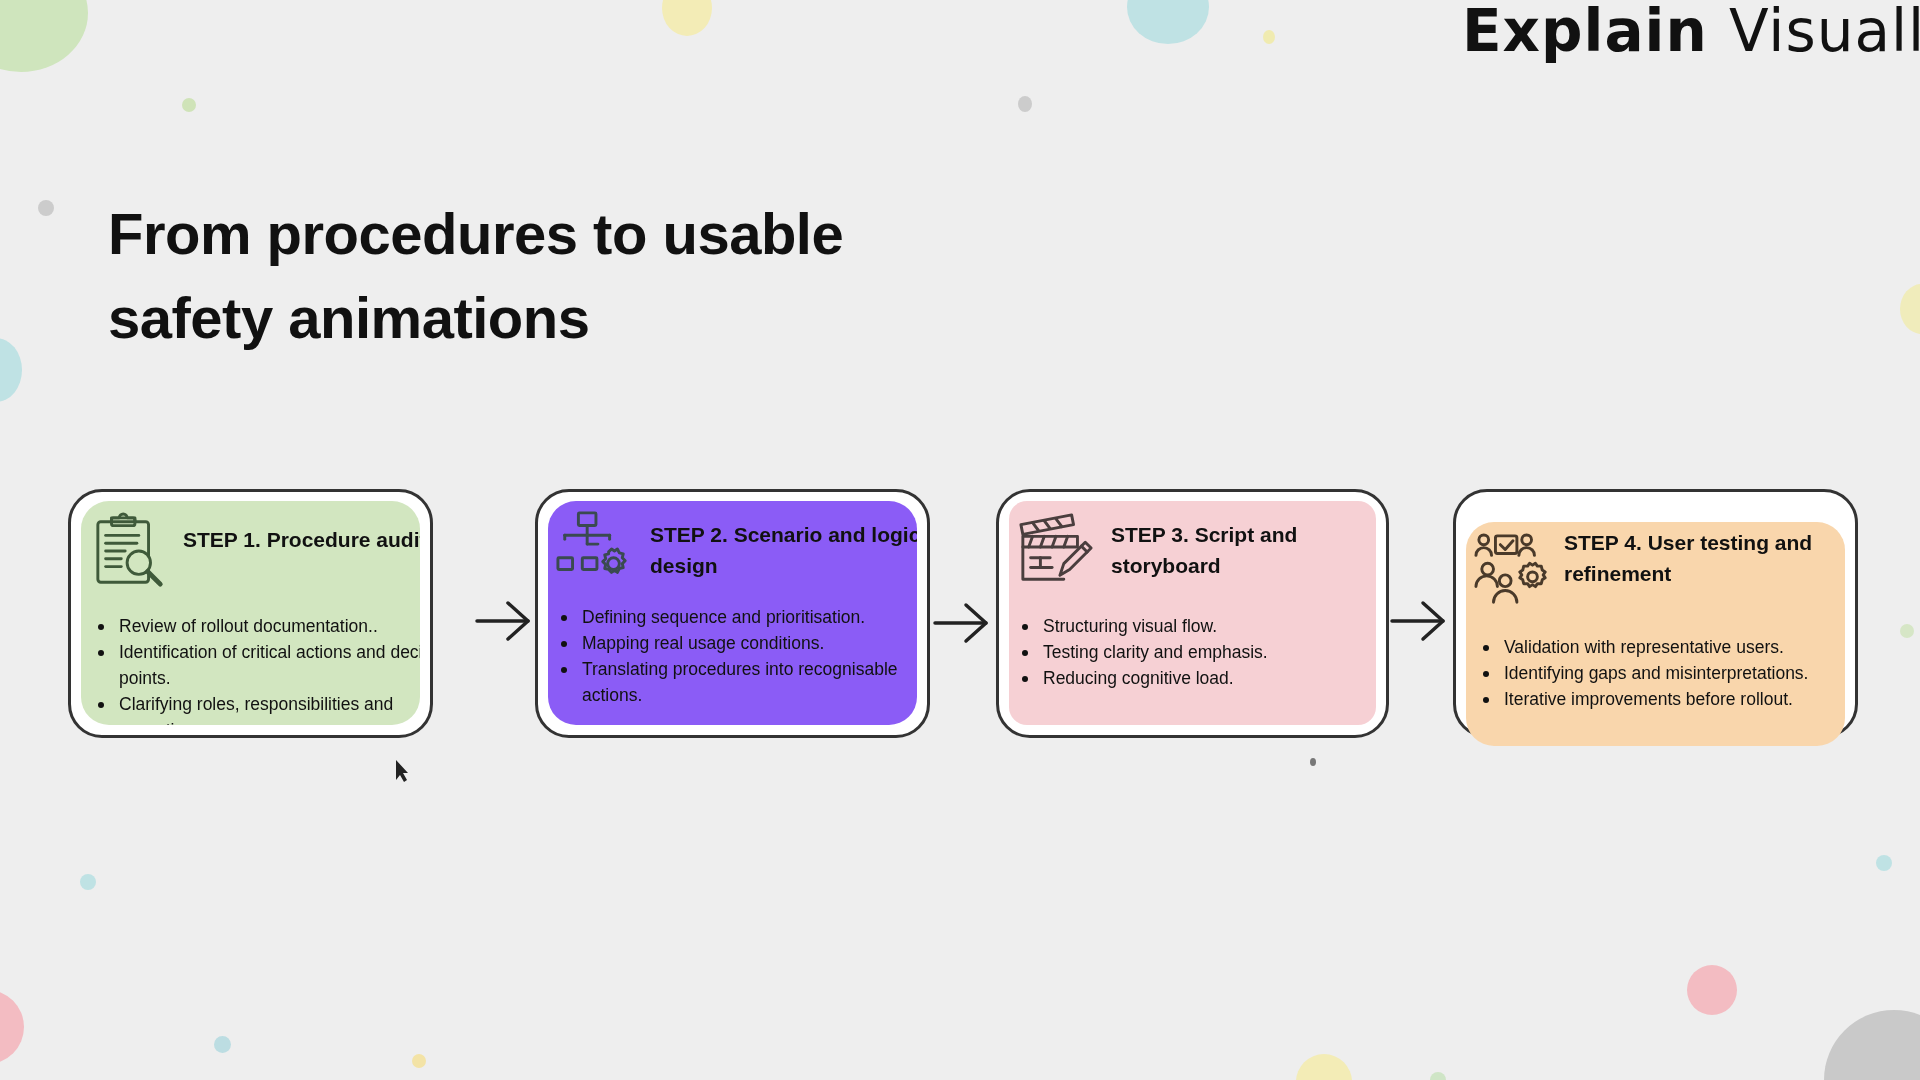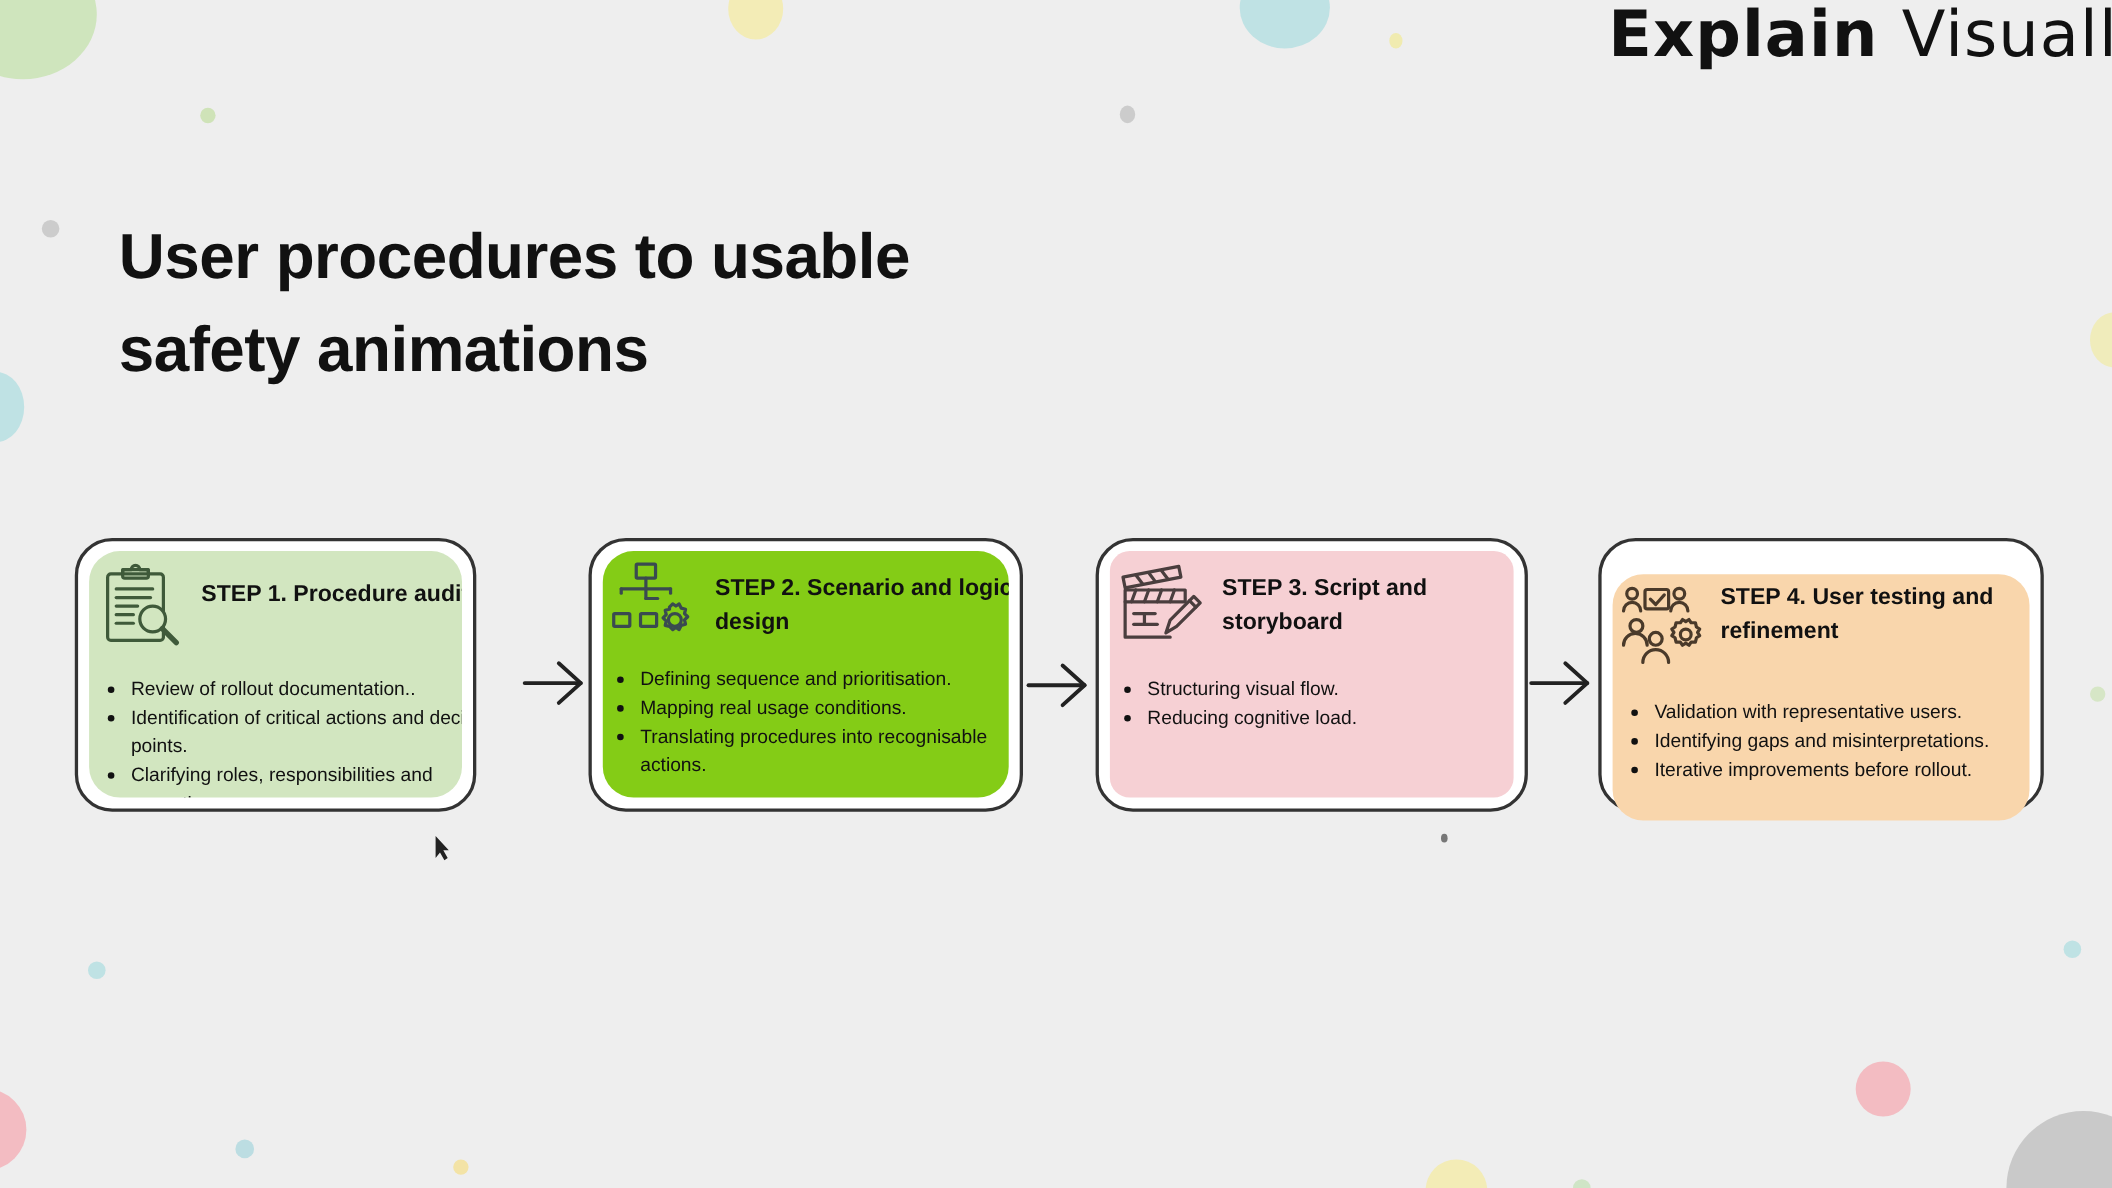--- a/index.html
+++ b/index.html
@@ -116,21 +116,21 @@
 <div class="dot" style="left:1687px;top:965px;width:50px;height:50px;background:#f3bcc2;"></div>
 <div class="dot" style="left:1824px;top:1010px;width:140px;height:140px;background:#c9c9c9;"></div>
 <div class="dot" style="left:1296px;top:1054px;width:56px;height:56px;background:#f3ecb6;"></div>
 <div class="dot" style="left:1430px;top:1072px;width:16px;height:16px;background:#cfe5c6;"></div>
 
 <div class="logo">
   <span>Explain </span><span class="thin">Visually</span>
 </div>
 
 <div class="title">
-  <div>User procedures to usable</div>
+  <div>From procedures to usable</div>
   <div>safety animations</div>
 </div>
 
 <div class="card-outer" style="left:68px;width:365px;">
   <div class="card-inner" style="background:#d2e6c0;">
     <svg class="card-icon" style="left:11px;top:11px;" viewBox="0 0 80 80" fill="none" stroke="#3f5a3a" stroke-width="3" stroke-linecap="round" stroke-linejoin="round">
       <rect x="6" y="10" width="52" height="62" rx="3"></rect>
       <path d="M20 10 v-4 h8 a4 4 0 0 1 8 0 h8 v4"></path>
       <rect x="20" y="6" width="24" height="8" rx="2"></rect>
       <line x1="14" y1="24" x2="48" y2="24"></line>
@@ -149,21 +149,21 @@
     </ul>
   </div>
 </div>
 
 <svg class="arrow" style="left:472px;top:596px;" viewBox="0 0 60 50" fill="none" stroke="#222" stroke-width="3.5" stroke-linecap="round" stroke-linejoin="round">
   <line x1="5" y1="25" x2="56" y2="25"></line>
   <polyline points="36,7 56,25 36,43"></polyline>
 </svg>
 
 <div class="card-outer" style="left:535px;width:395px;">
-  <div class="card-inner" style="background:#84cc16;">
+  <div class="card-inner" style="background:#8b5cf6;">
     <svg class="card-icon" style="left:7px;top:8px;" viewBox="0 0 80 80" fill="none" stroke="#3a4a50" stroke-width="3" stroke-linecap="round" stroke-linejoin="round">
       <rect x="24" y="4" width="18" height="13" rx="1"></rect>
       <line x1="33" y1="17" x2="33" y2="36"></line>
       <line x1="10" y1="27" x2="56" y2="27"></line>
       <line x1="10" y1="27" x2="10" y2="31"></line>
       <line x1="56" y1="27" x2="56" y2="31"></line>
       <line x1="33" y1="36" x2="44" y2="36"></line>
       <rect x="3" y="50" width="15" height="12" rx="1"></rect>
       <rect x="28" y="50" width="15" height="12" rx="1"></rect>
       <path d="M55 44 l3 -3 3 2 3 -2 2 4 4 1 -1 4 3 3 -3 3 1 4 -4 1 -2 4 -3 -2 -3 2 -3 -3 -4 -1 1 -4 -3 -3 3 -3 -1 -4 4 -1 z"></path>
@@ -198,20 +198,21 @@
       <path d="M6 37 V70 H48"></path>
       <line x1="14" y1="48" x2="34" y2="48"></line>
       <line x1="24" y1="48" x2="24" y2="56"></line>
       <line x1="14" y1="58" x2="36" y2="58"></line>
       <path d="M44 66 L48 54 L70 32 L76 38 L54 60 Z"></path>
       <line x1="66" y1="36" x2="72" y2="42"></line>
     </svg>
     <div class="card-title" style="left:102px;top:18px;width:200px;">STEP 3. Script and storyboard</div>
     <ul class="card-list" style="left:10px;top:89px;width:360px;margin-top:23px;">
       <li>Structuring visual flow.</li>
+      <li>Testing clarity and emphasis.</li>
       <li>Reducing cognitive load.</li>
     </ul>
   </div>
 </div>
 
 <svg class="arrow" style="left:1387px;top:596px;" viewBox="0 0 60 50" fill="none" stroke="#222" stroke-width="3.5" stroke-linecap="round" stroke-linejoin="round">
   <line x1="5" y1="25" x2="56" y2="25"></line>
   <polyline points="36,7 56,25 36,43"></polyline>
 </svg>
 

